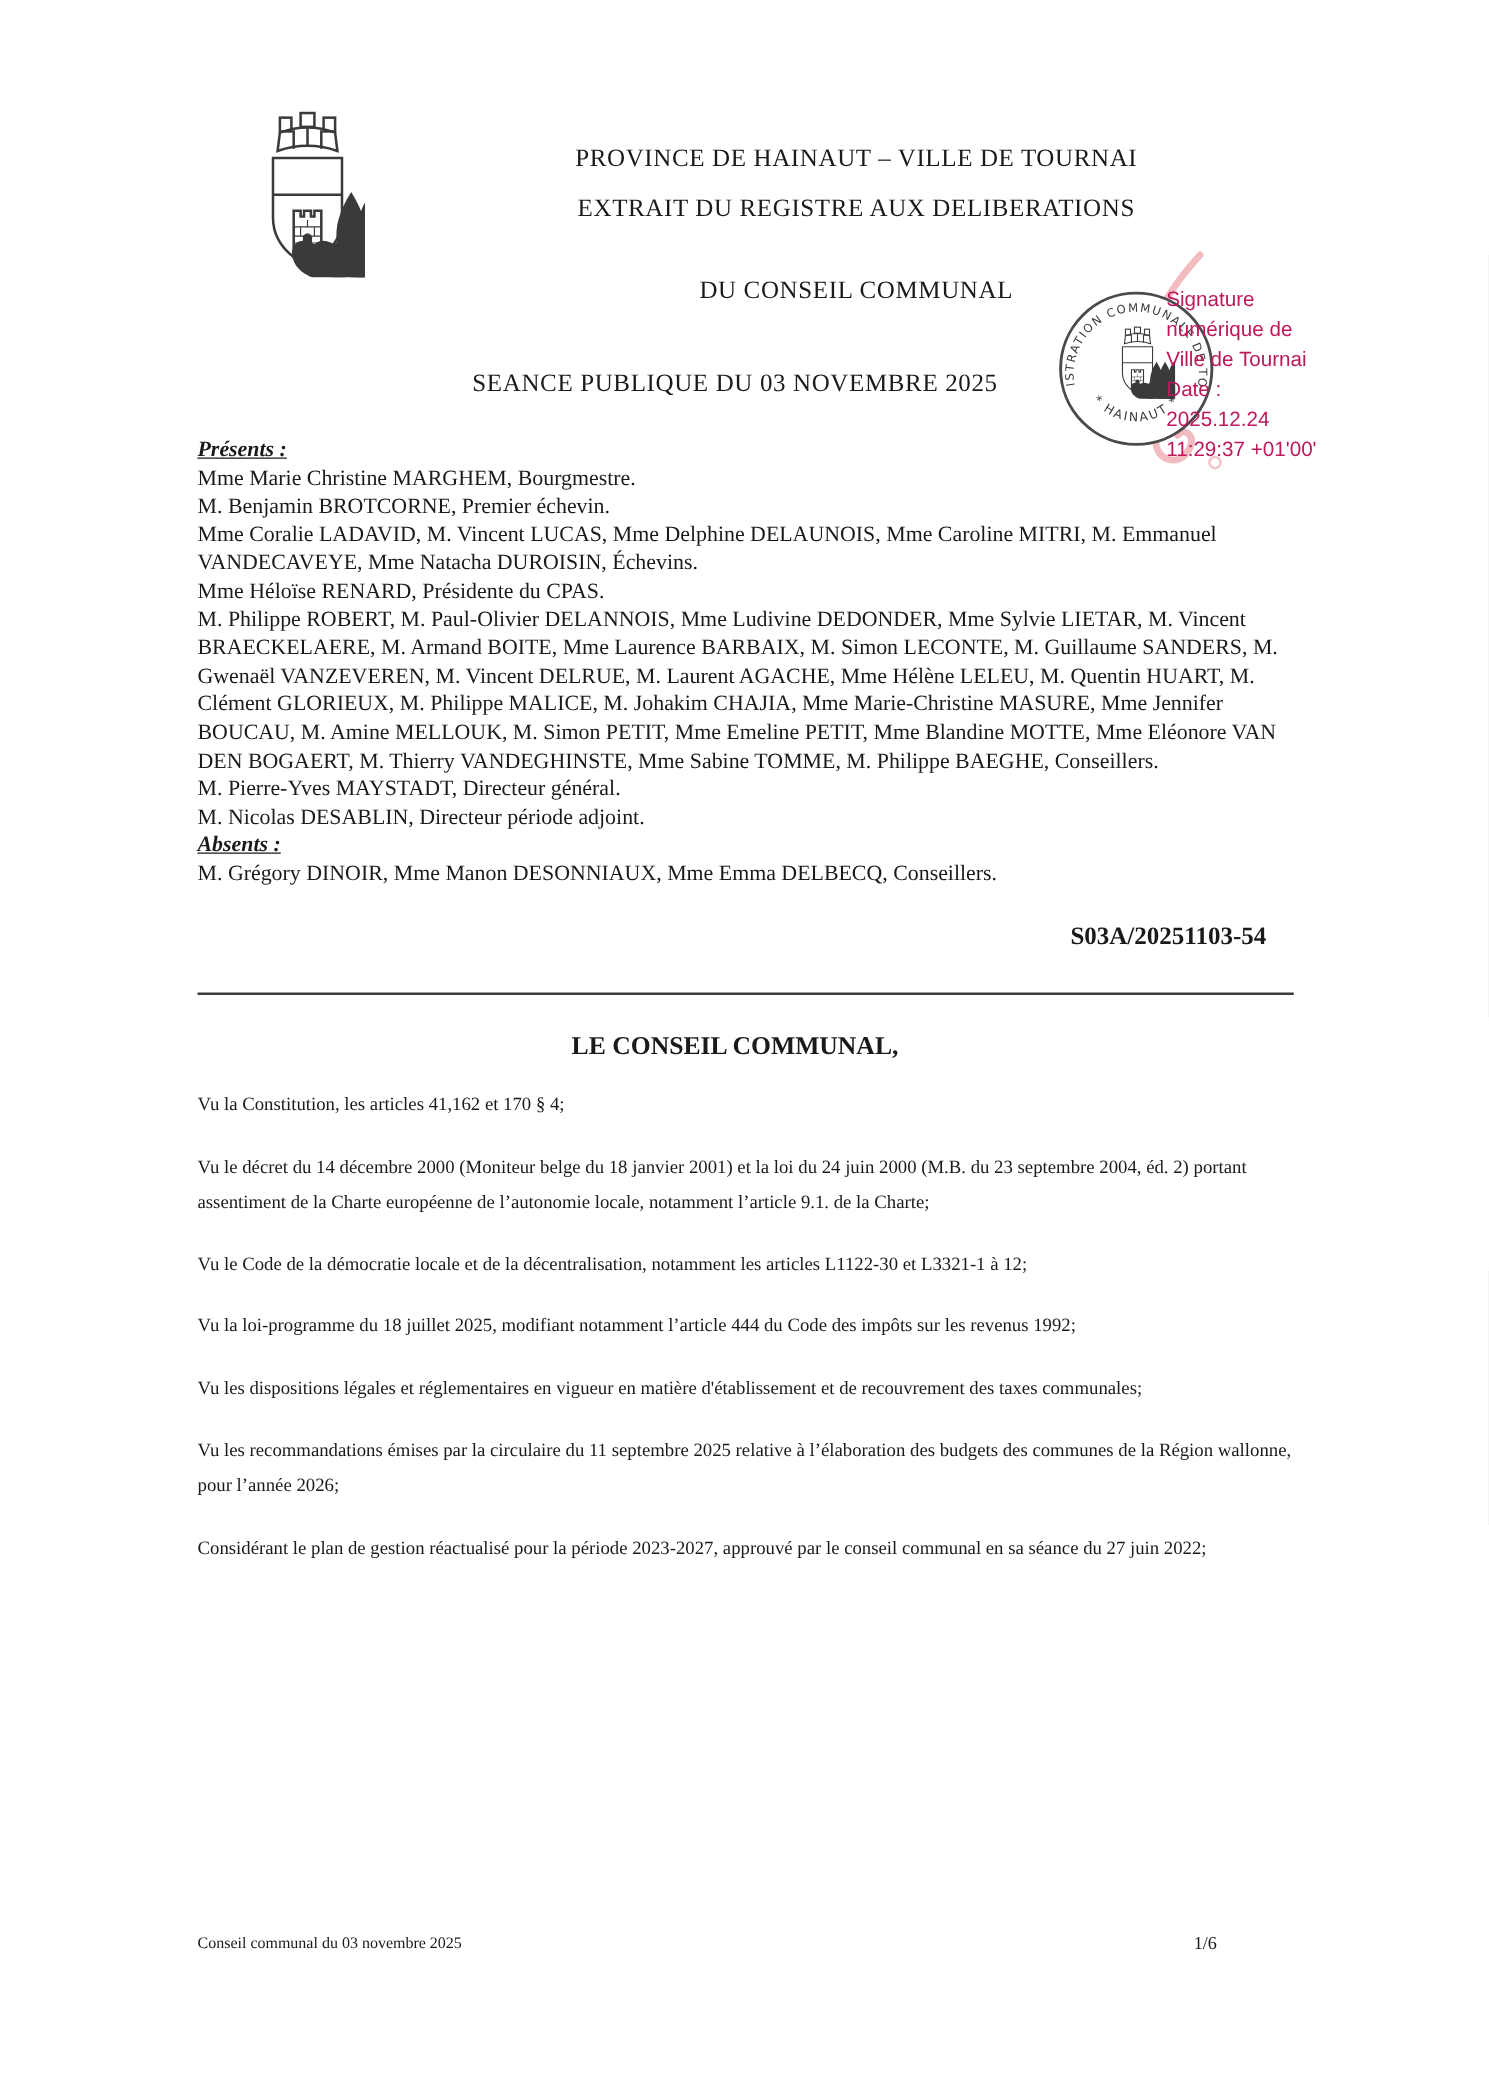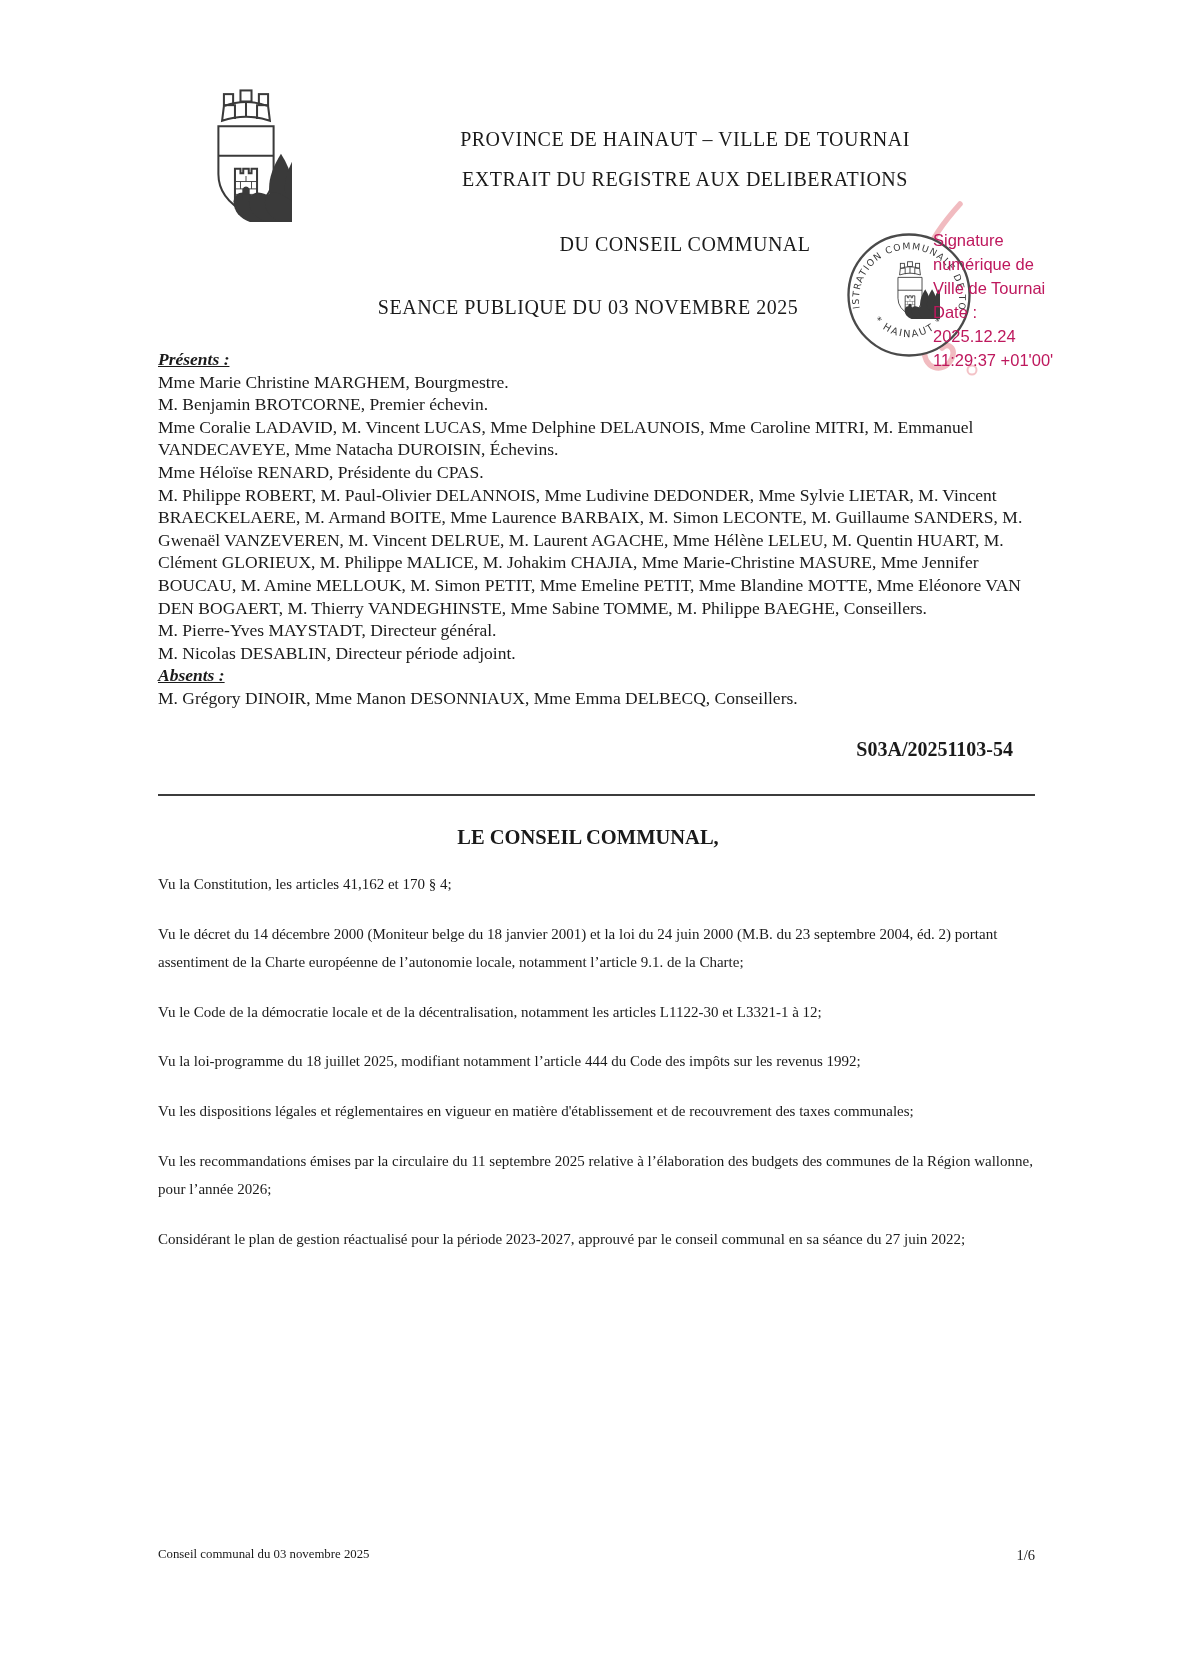--- a/index.html
+++ b/index.html
@@ -11,21 +11,20 @@
     color:#1a1a1a;
     overflow:hidden;
   }
   .abs{position:absolute;}
   
   .doc-title{
     left:290px;width:790px;
     text-align:center;
     font-size:20px;letter-spacing:.5px;
     white-space:nowrap;
-    margin-top:12px;
   }
   .seance{
     left:158px;width:860px;
     text-align:center;
     font-size:20px;letter-spacing:.5px;
     white-space:nowrap;
   }
   
   .attendance{
     left:158px;width:877px;
@@ -60,21 +59,21 @@
     font-family:Liberation Sans, sans-serif;
     font-size:16.5px;line-height:24px;color:#be185d;
   }
   
   .footer{
     left:158px;width:877px;
     font-size:12.8px;line-height:16.8px;
   }
   .page-num{
     left:955px;width:80px;
-    text-align:right;font-size:14.5px;
+    text-align:left;font-size:14.5px;
   }
   .crest-holder{left:200px;top:84px;}
 </style>
 </head>
 <body>
 
 <svg width="0" height="0" style="position:absolute" aria-hidden="true">
   <defs>
     <symbol id="fleur" viewBox="-8 -11 16 22">
       <path d="M0,-10 C2.5,-6 2.5,-3 0,0.5 C-2.5,-3 -2.5,-6 0,-10 Z"></path>

